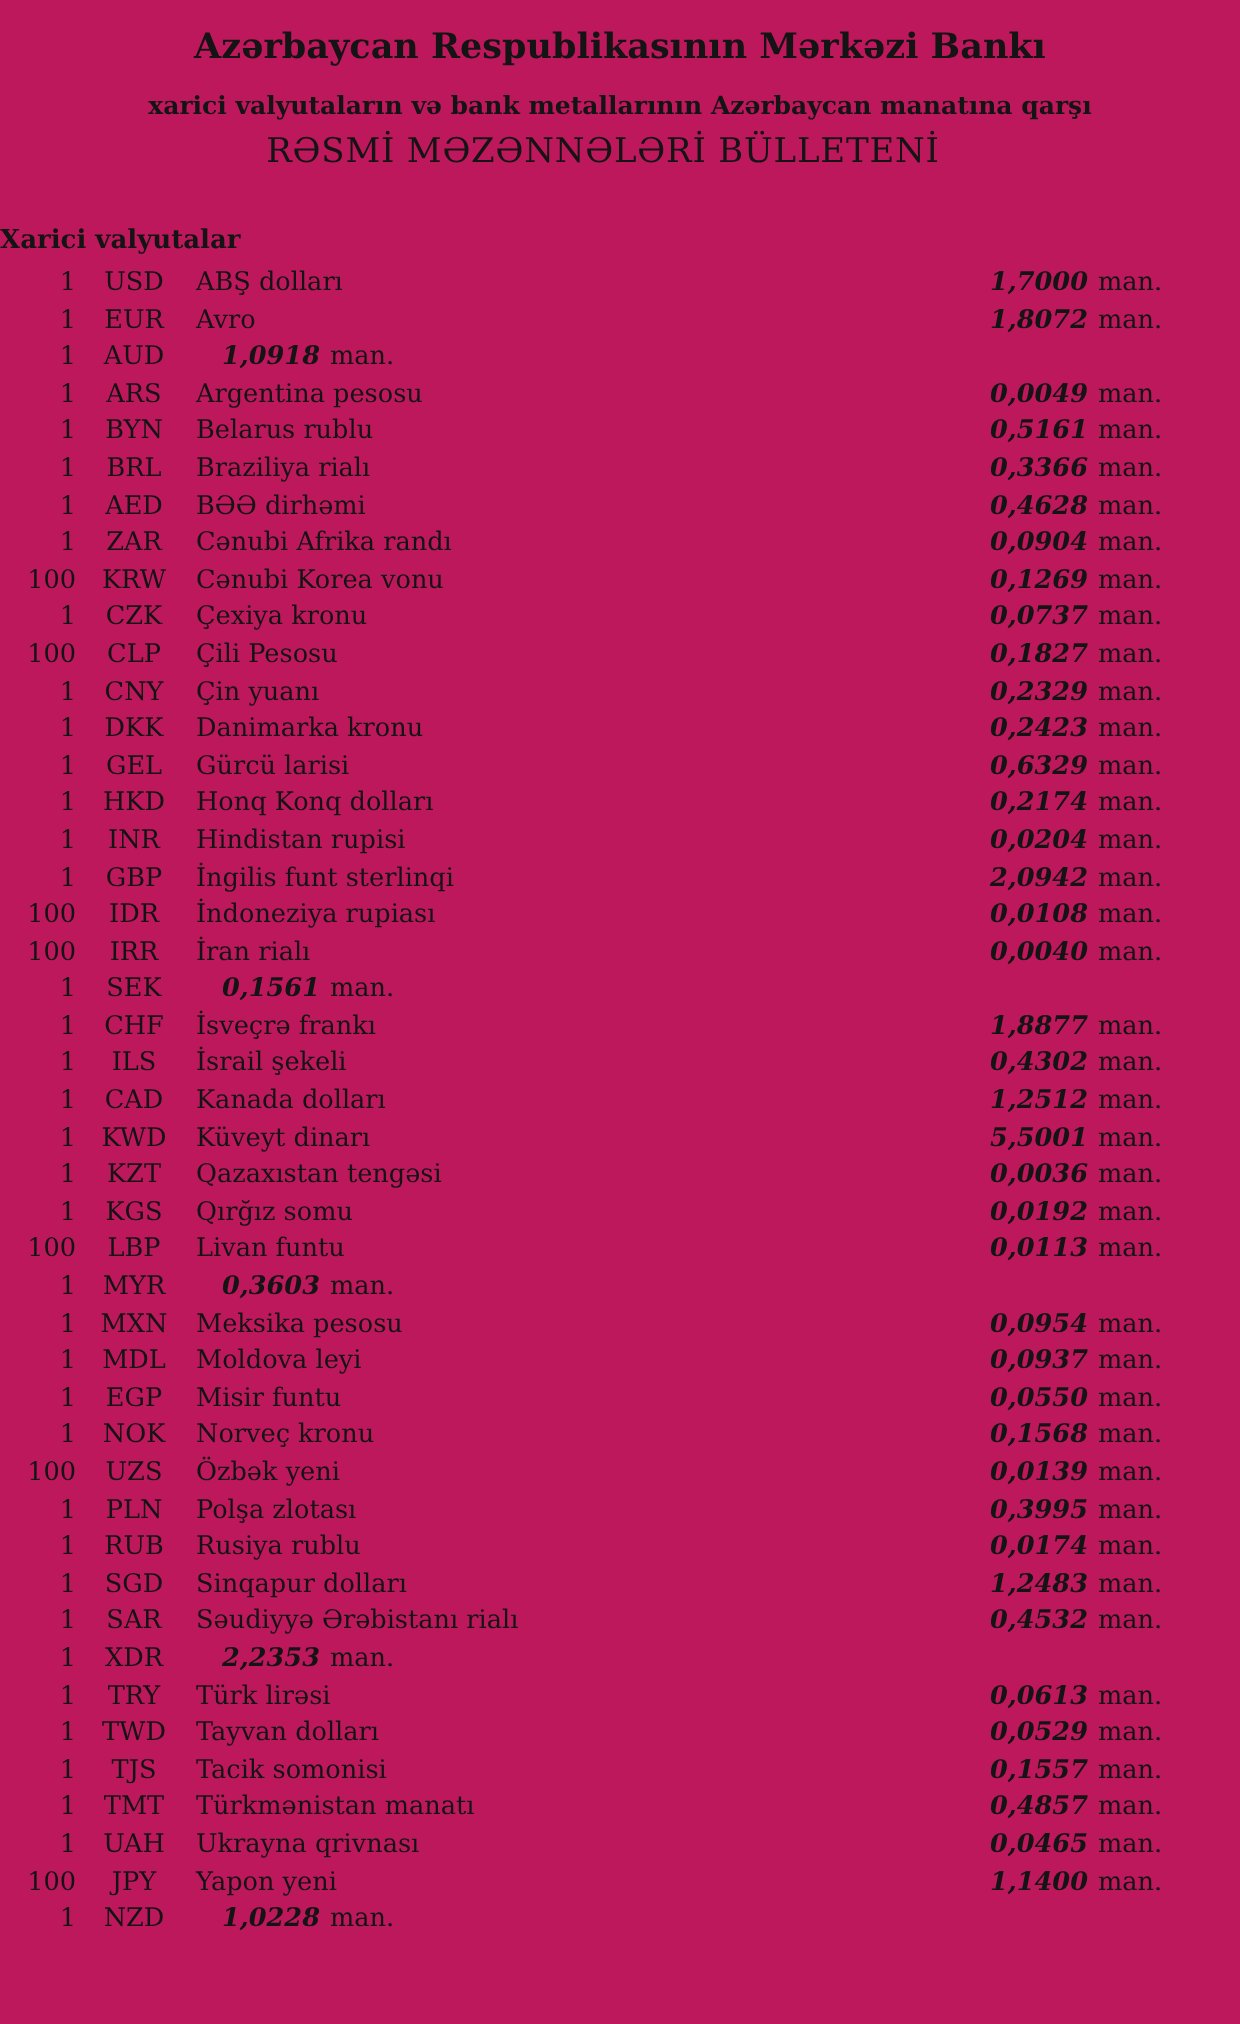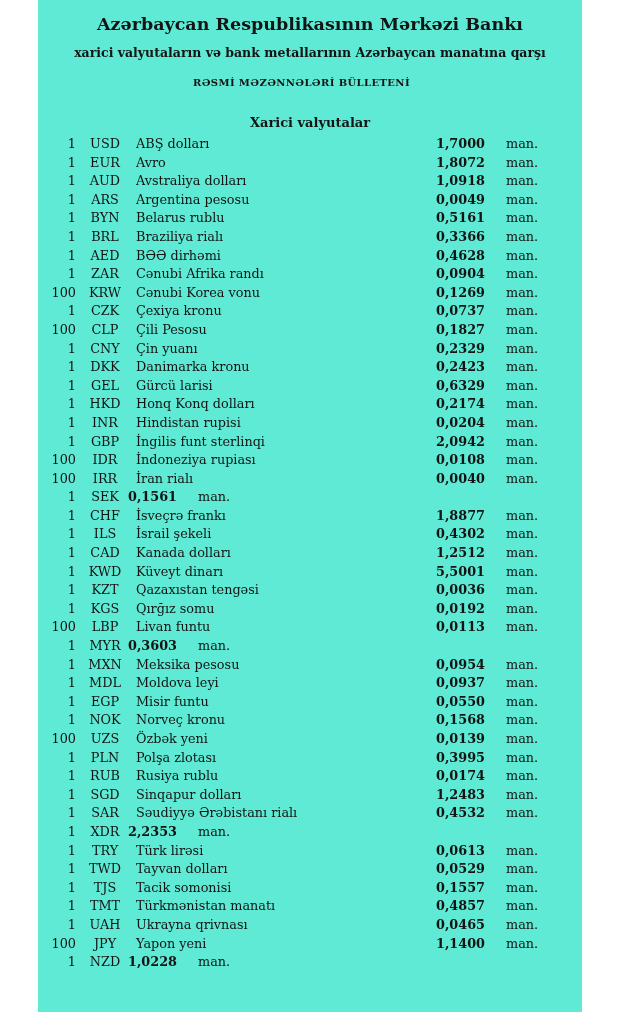--- a/index.html
+++ b/index.html
@@ -1,68 +1,68 @@
 <!DOCTYPE html>
 <html><head>
 <meta charset="utf-8">
 <style>
   * { box-sizing: border-box; }
   html, body { margin: 0; padding: 0; background: #ffffff; }
   .page {
-    width: 544px;
+    width: 620px;
     min-height: 1012px;
-    background: #5eead4;
+    background: #be185d;
     color: #141414;
     font-family: "DejaVu Serif", "Liberation Serif", serif;
     padding-top: 14px;
     margin: 0 auto;
   }
   .hdr { text-align: center; }
   .title {
     font-size: 17.5px;
     font-weight: bold;
     margin: 0 0 11px 0;
   }
   .date-line {
     font-size: 12px;
     font-weight: bold;
     margin: 0 0 7px 0;
   }
   .subject-line {
     font-size: 12.5px;
     font-weight: bold;
-    margin: 0 0 17px 0;
+    margin: 0 0 6px 0;
   }
   .bulletin-line {
-    font-size: 10px;
-    font-weight: bold;
+    font-size: 17px;
+    font-weight: normal;
     letter-spacing: 0.4px;
     margin: 0 17px 27px 0;
   }
   .section-title {
-    text-align: center;
+    text-align: left;
     font-size: 13px;
     font-weight: bold;
     margin: 0 0 5px 0;
   }
   .rates-table { width: 100%; }
   .rate-row {
     display: flex;
     align-items: baseline;
     height: 18.6px;
     line-height: 18.6px;
     font-size: 12.8px;
     padding: 0 34px 0 10px;
     white-space: nowrap;
   }
   .qty  { flex: 0 0 28px; text-align: right; }
   .code { flex: 0 0 46px; text-align: center; margin-left: 6px; }
   .name { flex: 1 1 auto; padding-left: 8px; overflow: hidden; }
-  .rate { flex: 0 0 70px; font-weight: bold; }
-  .unit { flex: 0 0 42px; text-align: left; }
+  .rate { flex: 0 0 70px; text-align: right; font-weight: bold; font-style: italic; }
+  .unit { flex: 0 0 42px; text-align: center; }
 </style>
 </head>
 <body>
 
 <div class="page">
   <div class="hdr">
     <div class="title">Azərbaycan Respublikasının Mərkəzi Bankı</div>
     <div class="subject-line">xarici valyutaların və bank metallarının Azərbaycan manatına qarşı</div>
     <div class="bulletin-line">RƏSMİ MƏZƏNNƏLƏRİ BÜLLETENİ</div>
   </div>
@@ -80,21 +80,20 @@
       <div class="rate-row">
         <span class="qty">1</span>
         <span class="code">EUR</span>
         <span class="name">Avro</span>
         <span class="rate">1,8072</span>
         <span class="unit">man.</span>
       </div>
       <div class="rate-row">
         <span class="qty">1</span>
         <span class="code">AUD</span>
-        <span class="name">Avstraliya dolları</span>
         <span class="rate">1,0918</span>
         <span class="unit">man.</span>
       </div>
       <div class="rate-row">
         <span class="qty">1</span>
         <span class="code">ARS</span>
         <span class="name">Argentina pesosu</span>
         <span class="rate">0,0049</span>
         <span class="unit">man.</span>
       </div>

